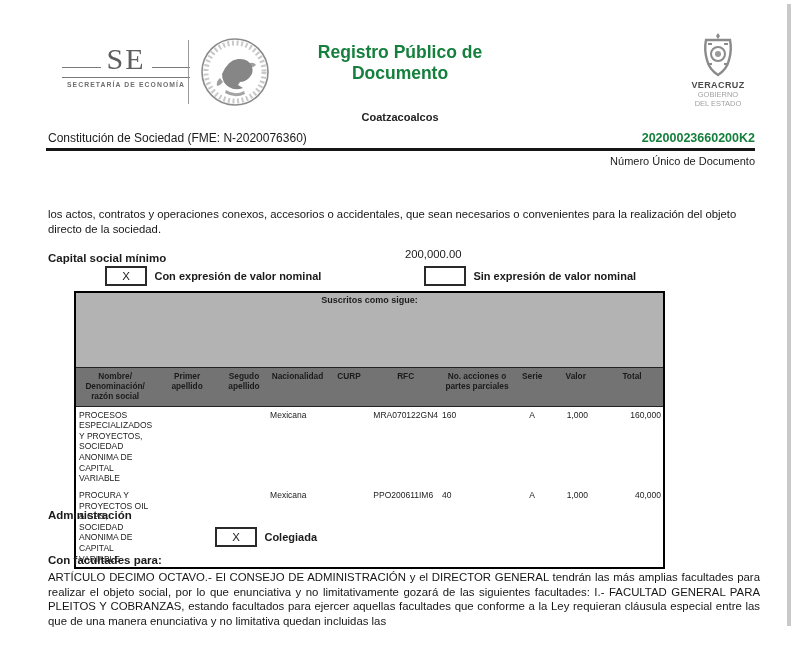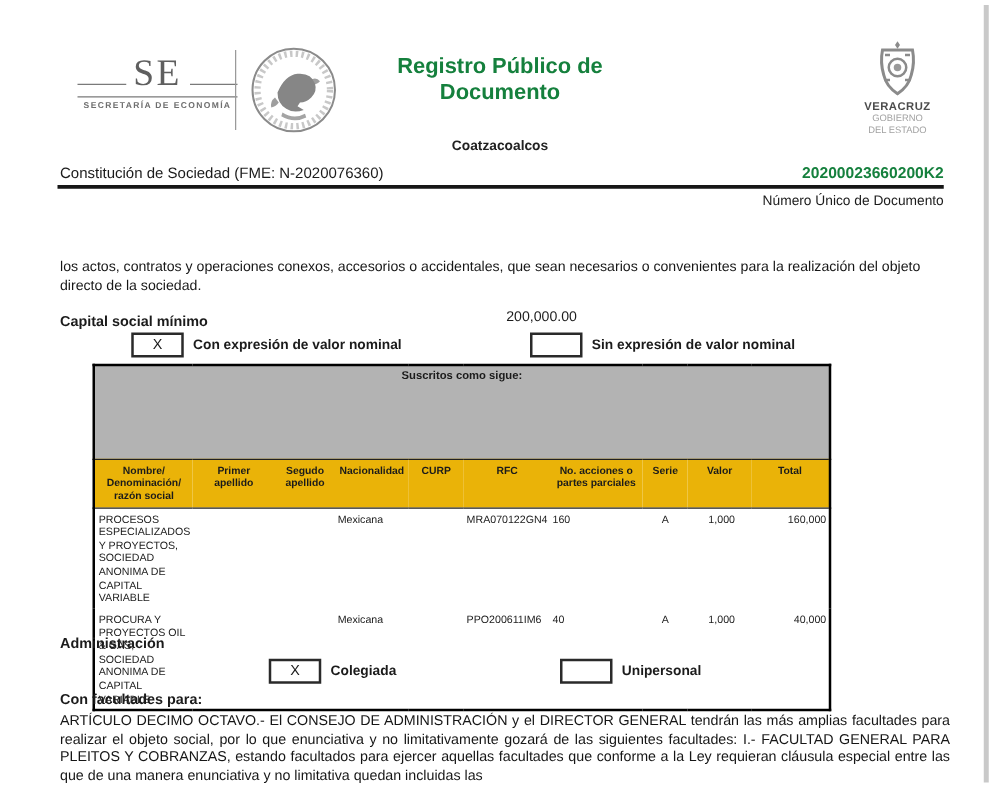--- a/index.html
+++ b/index.html
@@ -49,21 +49,21 @@
     text-align:center; font-size:11.5px; font-weight:normal; line-height:17px; vertical-align:middle; background:#fff; }
   .cb-label { font-size:11px; font-weight:bold; vertical-align:middle; margin-left:3px; }
   .cb-row1 { position:absolute; left:105px; top:266px; }
   .cb-row1b { position:absolute; left:424px; top:266px; }
 
   
   .sus-table { position:absolute; left:48px; top:291px; width:591px; border-collapse:collapse;
     border:2px solid #000000; font-size:8.5px;margin-left:26px; }
   .sus-table .band { background:#b3b3b3; font-weight:bold; font-size:9px; text-align:center;
     padding:2px 0 3px; border-bottom:1.5px solid #222; }
-  .sus-table th { background:#eab308; font-weight:bold; font-size:8.3px; text-align:center;
+  .sus-table th { background:#737373; font-weight:bold; font-size:8.3px; text-align:center;
     vertical-align:top; padding:3px 3px 4px; white-space:pre-line; line-height:1.25; border-bottom:1.5px solid #222; }
   .sus-table td { vertical-align:top; padding:3px 2px; line-height:1.25; height:75px; }
   td.c-nombre { text-align:left; padding-left:3px; }
   td.c-nac, td.c-rfc, td.c-acc { text-align:left; }
   td.c-serie { text-align:center; }
   td.c-valor { text-align:right; padding-right:13px; }
   td.c-total { text-align:right; }
 
   
   .admin-heading { position:absolute; left:48px; top:509px; font-size:11.5px; font-weight:bold; }
@@ -206,21 +206,17 @@
       </tr>
     </tbody>
   </table>
 
   <div class="admin-heading">Administración</div>
 
   <div class="cb-row2">
     <span class="checkbox">X</span>
     <span class="cb-label">Colegiada</span>
   </div>
-  <div class="cb-row2b">
-    <span class="checkbox"></span>
-    <span class="cb-label">Unipersonal</span>
-  </div>
 
   <div class="fac-heading">Con facultades para:</div>
   <div class="fac-par">ARTÍCULO DECIMO OCTAVO.- El CONSEJO DE ADMINISTRACIÓN y el DIRECTOR GENERAL tendrán las más amplias facultades para realizar el objeto social, por lo que enunciativa y no limitativamente gozará de las siguientes facultades: I.- FACULTAD  GENERAL  PARA  PLEITOS  Y COBRANZAS, estando facultados para ejercer aquellas facultades que conforme a la Ley requieran cláusula especial entre las que de una manera enunciativa y no limitativa quedan incluidas las</div>
 
 </div>
 
 </body></html>

